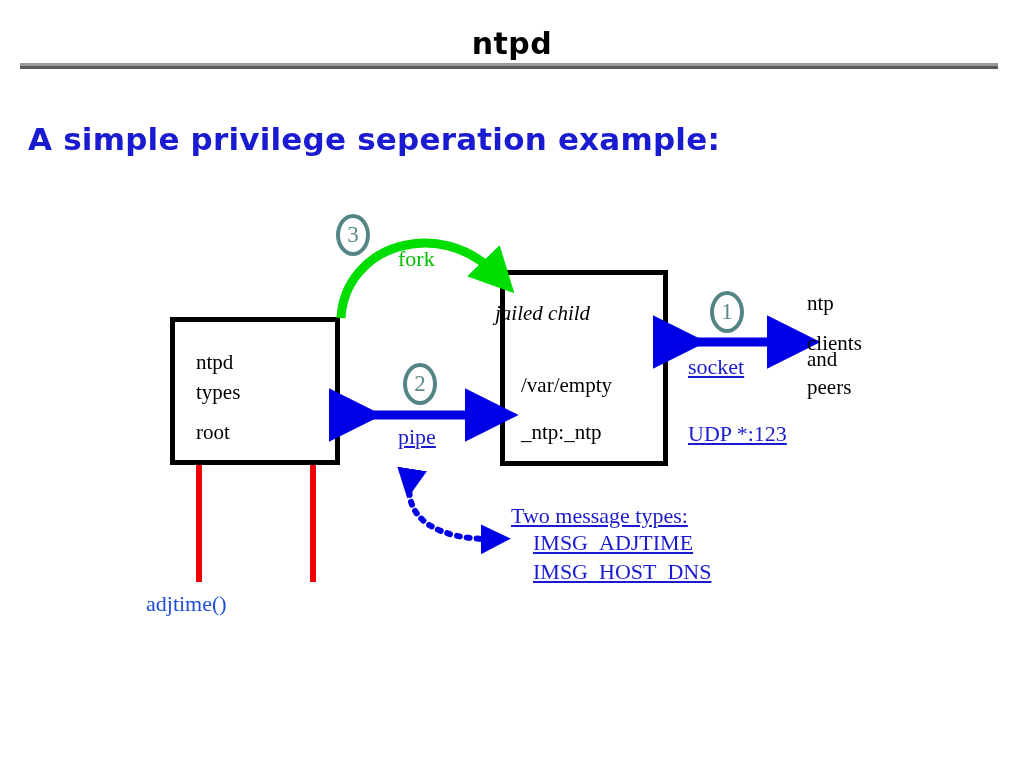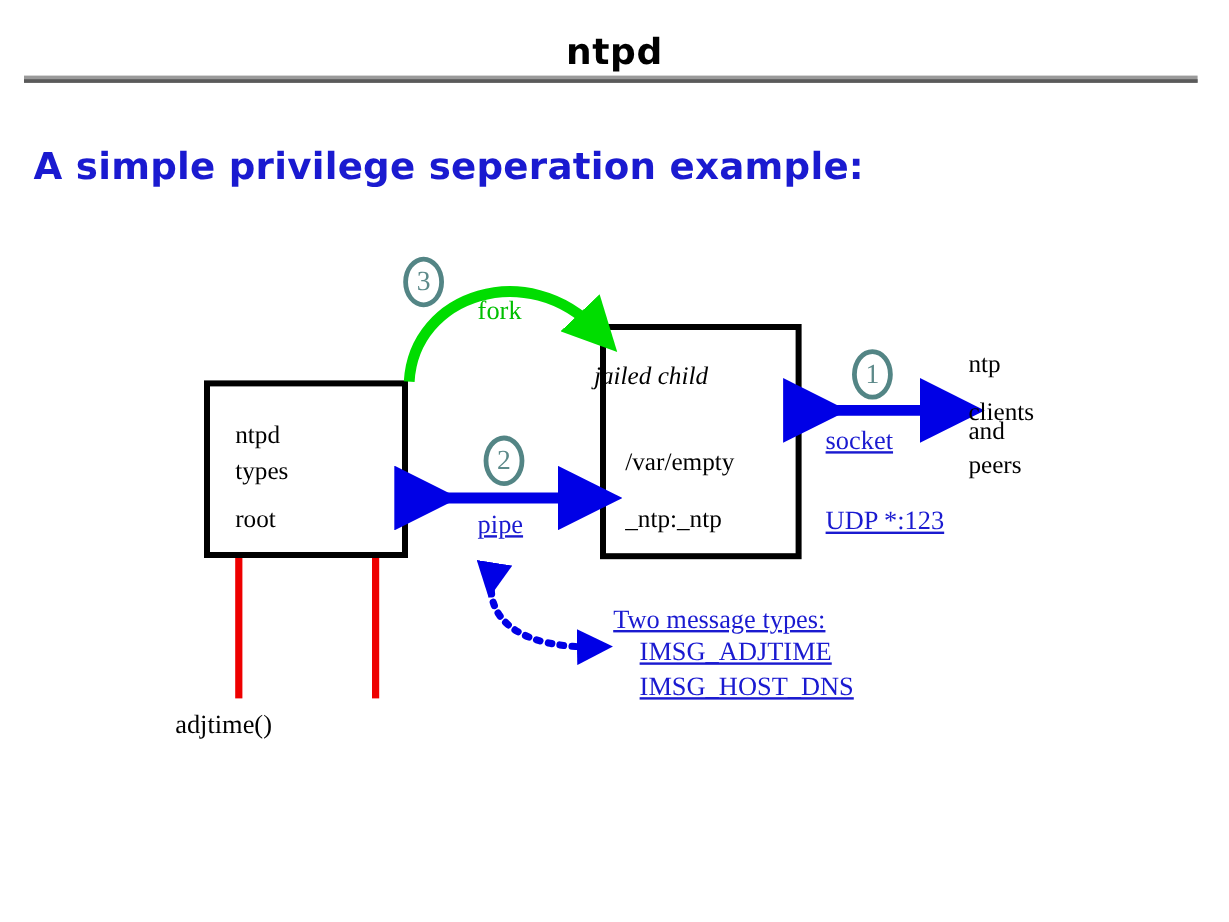--- a/index.html
+++ b/index.html
@@ -80,21 +80,21 @@
   }
 
   
   .lbl {
     position: absolute;
     font-family: "Liberation Serif", serif;
     white-space: nowrap;
   }
   .lbl-blue  { color: #1a1ad0; text-decoration: underline; }
   .lbl-green { color: #00c000; }
-  .lbl-red   { color: #000000; }
+  .lbl-red   { color: #1d4ed8; }
   .lbl-black { color: #000000; }
 
   
   .step-circle {
     position: absolute;
     width: 34px;
     height: 42px;
     border: 4px solid #538585;
     border-radius: 50%;
     box-sizing: border-box;

